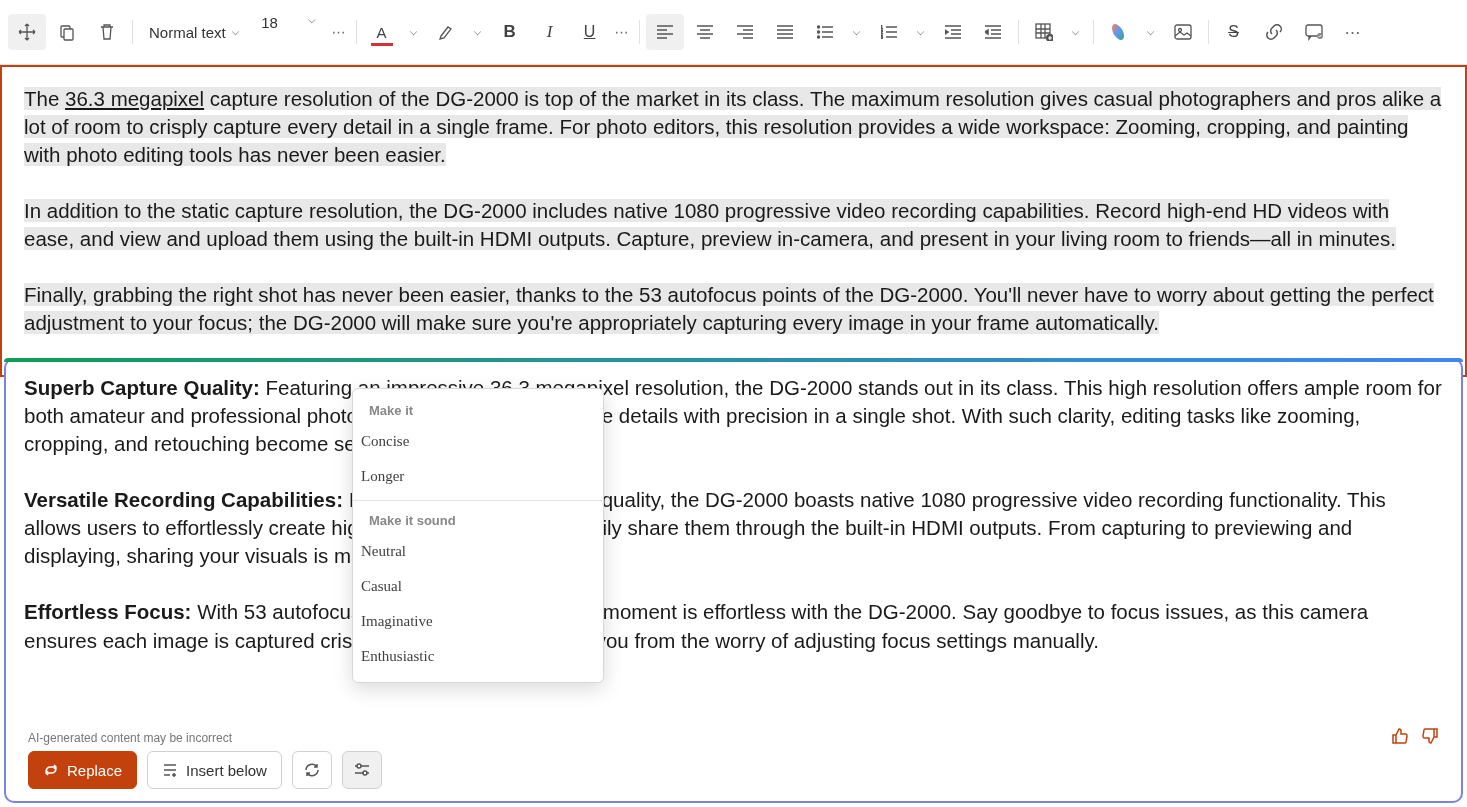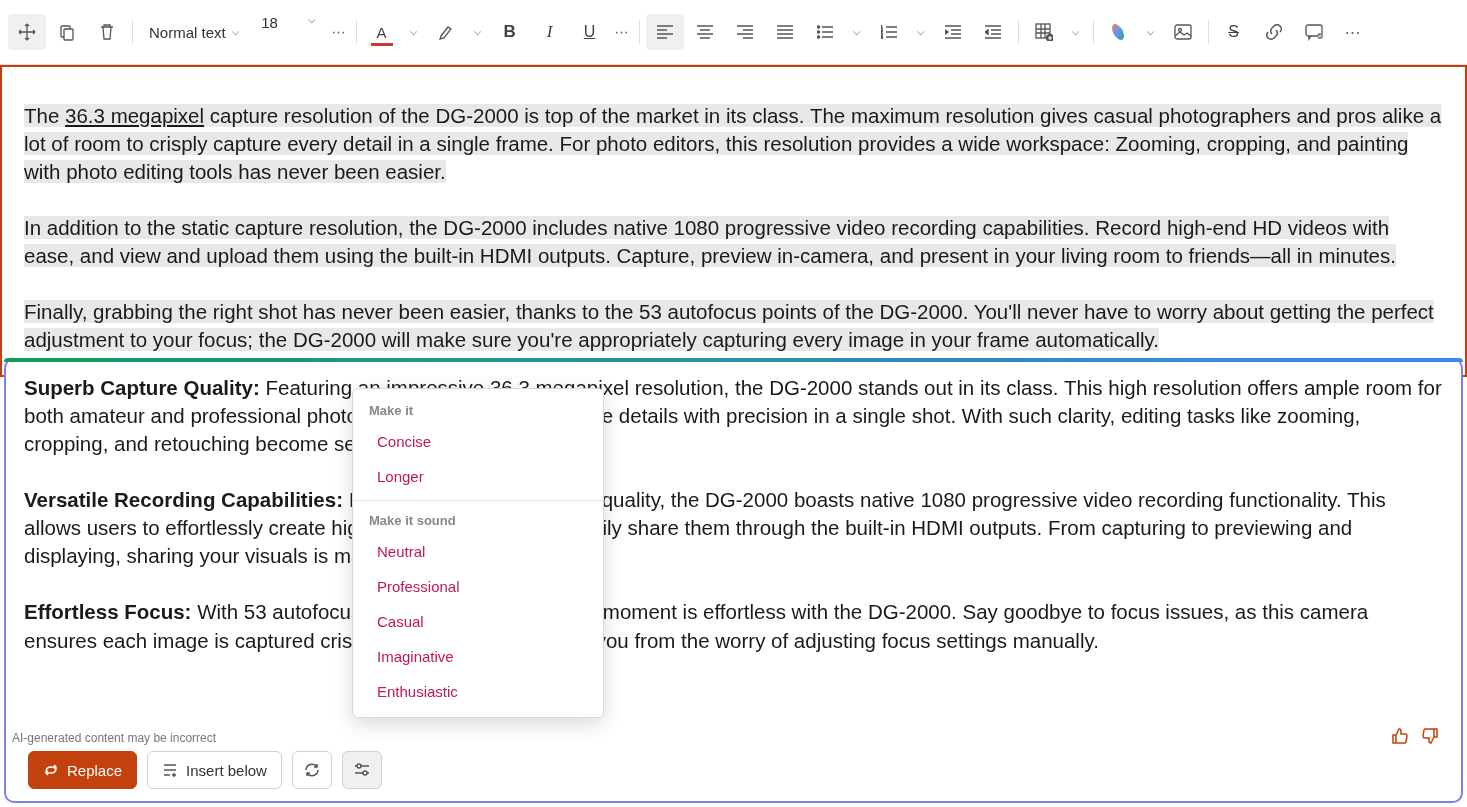--- a/index.html
+++ b/index.html
@@ -16,48 +16,48 @@
 .chev { font-size: 10px; color: #666; }
 .font-color-btn { position: relative; }
 .font-color-bar { position: absolute; bottom: 4px; left: 8px; right: 8px; height: 3px; background: #d13438; }
 .highlight-bar { position: absolute; bottom: 4px; left: 8px; right: 8px; height: 3px; background: transparent; }
 
 
 .doc-wrap { border: 2px solid #c2410c; margin: 0; padding: 18px 22px 0 22px; height: 312px; position: relative; }
 .doc-text { font-size: 20.5px; line-height: 1.37; color: #1a1a1a; }
 .doc-text .hl { background: #e8e8e8; }
 .doc-text .link { text-decoration: underline; color: #1a1a1a; }
-.para { margin-bottom: 28px; margin-top: 17px; }
+.para { margin-bottom: 28px; }
 
 
 .copilot-pane { position: absolute; left: 4px; right: 4px; top: 358px; bottom: 4px; border: 2px solid #7b83eb; border-radius: 10px; background: #fff; padding: 14px 18px 12px 18px; }
 .copilot-pane::before { content: ""; position: absolute; top: -2px; left: -2px; right: -2px; height: 4px; background: linear-gradient(90deg, #0f9d58, #4285f4); border-radius: 10px 10px 0 0; }
 .cp-header { display: flex; align-items: center; gap: 10px; margin-bottom: 12px; }
 .cp-logo { width: 22px; height: 22px; }
 .cp-title { font-size: 15px; font-weight: 600; color: #333; }
 .cp-nav { display: flex; align-items: center; gap: 10px; margin-left: 10px; }
 .cp-nav-btn { color: #999; cursor: pointer; font-size: 16px; }
 .cp-nav-btn.dis { color: #ccc; }
 .cp-page { font-size: 14px; color: #333; }
 .cp-close { margin-left: auto; font-size: 18px; color: #666; cursor: pointer; padding: 4px 8px; }
 .cp-body { font-size: 20.5px; line-height: 1.37; color: #1a1a1a; }
 .cp-body b { font-weight: 600; margin-top: 16px; }
 .cp-para { margin-bottom: 28px; }
-.cp-disclaimer { font-size: 12px; color: #777; position: absolute; left: 6px; bottom: 56px; }
+.cp-disclaimer { font-size: 12px; color: #777; position: absolute; left: 22px; bottom: 56px; }
 .cp-feedback { position: absolute; right: 22px; bottom: 56px; display: flex; gap: 12px; color: #888; }
 .btn { height: 38px; border-radius: 6px; display: flex; align-items: center; gap: 8px; padding: 16px 14px; font-size: 15px; cursor: pointer; border: 1px solid #d0d0d0; background: #fff; color: #333; }
 .btn.primary { background: #c2410c; color: #fff; border-color: #c2410c; }
 .btn.icon-only { width: 40px; padding: 0; justify-content: center; }
 .btn.icon-only.active { background: #f0f0f0; }
 .cp-actions { position: absolute; left: 22px; bottom: 12px; display: flex; gap: 10px; }
 
 
 .popup { position: absolute; left: 352px; top: 388px; width: 252px; background: #fff; border: 1px solid #d8d8d8; border-radius: 6px; box-shadow: 0 6px 20px rgba(0,0,0,0.15); padding: 8px 0; z-index: 10; }
 .popup-section { padding: 6px 16px; font-size: 13px; font-weight: 600; color: #888; }
-.popup-item { padding: 9px 24px; font-size: 15px; color: #be185d; cursor: pointer; }
+.popup-item { padding: 9px 8px; font-size: 15px; color: #404040; cursor: pointer; font-family: Liberation Serif, serif; }
 .popup-div { height: 1px; background: #e5e5e5; margin: 6px 0; }
 
 svg { display: block; }
 </style>
 </head>
 <body>
 
 <div class="toolbar">
   <div class="tool-btn active">
       <svg width="18" height="18" viewBox="0 0 18 18" fill="none" stroke="#555" stroke-width="1.3">
@@ -281,17 +281,16 @@
   </div>
 </div>
 
 <div class="popup">
   <div class="popup-section">Make it</div>
   <div class="popup-item">Concise</div>
   <div class="popup-item">Longer</div>
   <div class="popup-div"></div>
   <div class="popup-section">Make it sound</div>
   <div class="popup-item">Neutral</div>
-  <div class="popup-item">Professional</div>
   <div class="popup-item">Casual</div>
   <div class="popup-item">Imaginative</div>
   <div class="popup-item">Enthusiastic</div>
 </div>
 
 </body></html>

